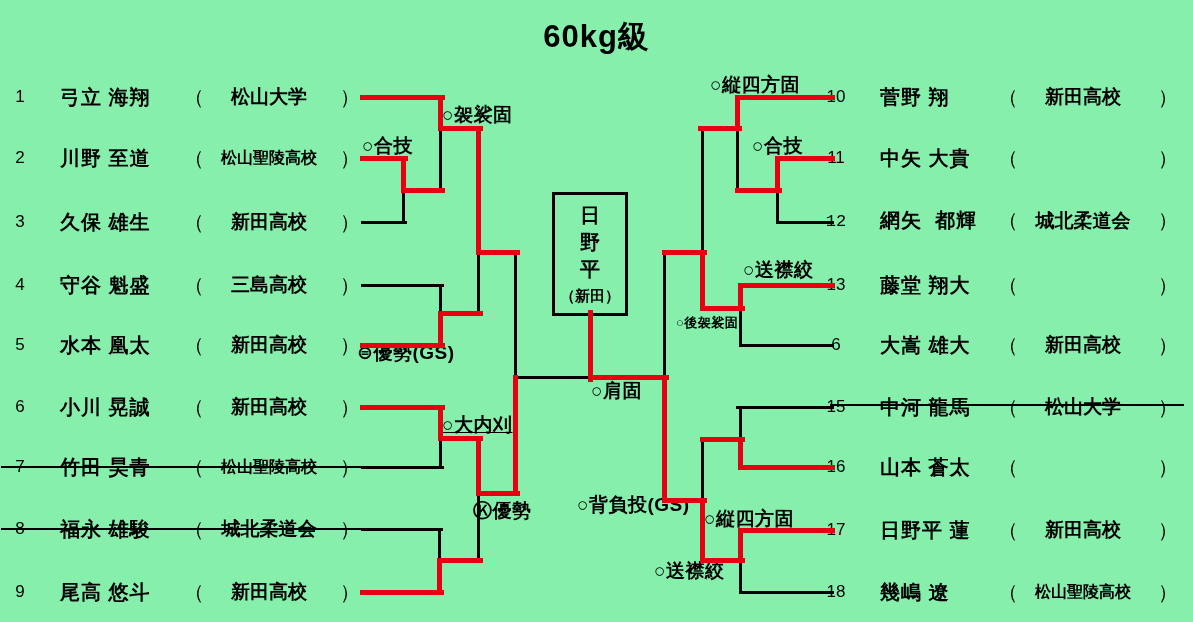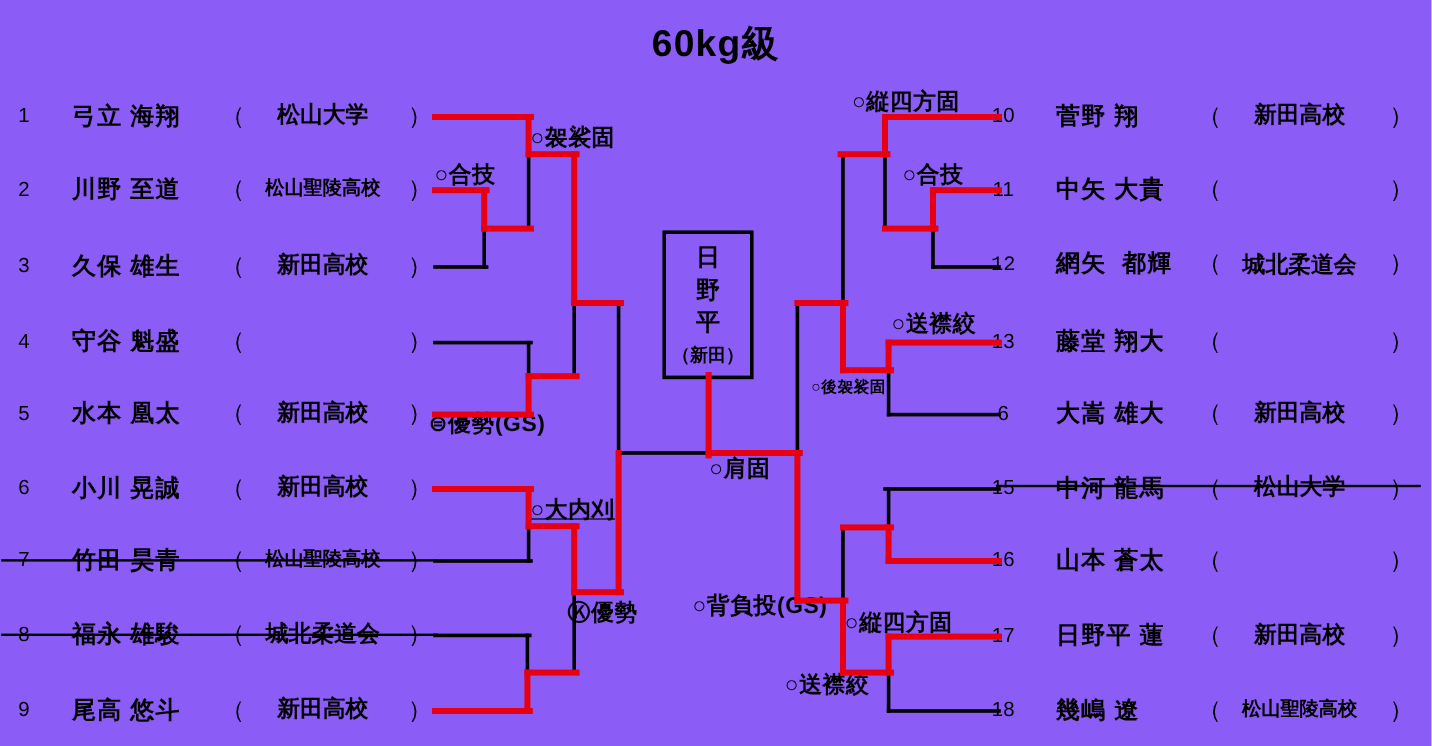--- a/index.html
+++ b/index.html
@@ -1,16 +1,16 @@
 <!DOCTYPE html>
 <html><head>
 <meta charset="utf-8">
 <style>
   html,body{margin:0;padding:0;background:#ffffff;}
-  #stage{position:relative;width:1193px;height:622px;background:#8b5cf6;overflow:hidden;
+  #stage{position:relative;width:1193px;height:622px;background:#86efac;overflow:hidden;
          font-family:"Liberation Sans","DejaVu Sans",sans-serif;color:#000;}
   .title{position:absolute;left:0;top:16px;width:1193px;text-align:center;
          font-size:31px;font-weight:bold;letter-spacing:1px;}
   .row{position:absolute;left:0;top:0;width:1193px;height:26px;line-height:26px;}
   .row span{position:absolute;white-space:nowrap;}
   .seedL{left:6px;width:28px;text-align:center;font-size:17px;}
   .seedR{left:818px;width:36px;text-align:center;font-size:17px;}
   .nameL{left:60px;font-size:20px;font-weight:600;letter-spacing:1px;}
   .nameR{left:880px;font-size:20px;font-weight:600;letter-spacing:1px;}
   .poL{left:184px;font-size:20px;}
@@ -135,20 +135,21 @@
     <span class="seedL">3</span>
     <span class="nameL">久保 雄生</span>
     <span class="poL">（</span>
     <span class="affL">新田高校</span>
     <span class="pcL">）</span>
   </div>
   <div class="row" id="p3" style="top: 272px;">
     <span class="seedL">4</span>
     <span class="nameL">守谷 魁盛</span>
     <span class="poL">（</span>
+    <span class="affL">三島高校</span>
     <span class="pcL">）</span>
   </div>
   <div class="row" id="p4" style="top: 332px;">
     <span class="seedL">5</span>
     <span class="nameL">水本 凰太</span>
     <span class="poL">（</span>
     <span class="affL">新田高校</span>
     <span class="pcL">）</span>
   </div>
   <div class="row" id="p5" style="top: 394px;">

